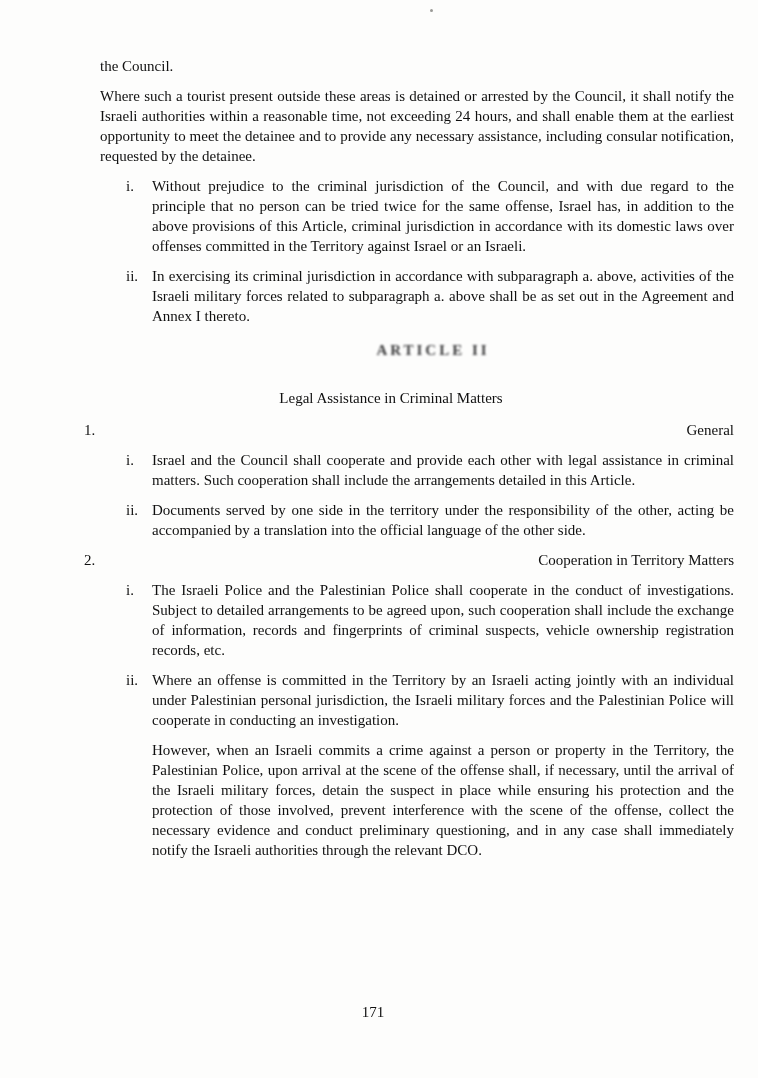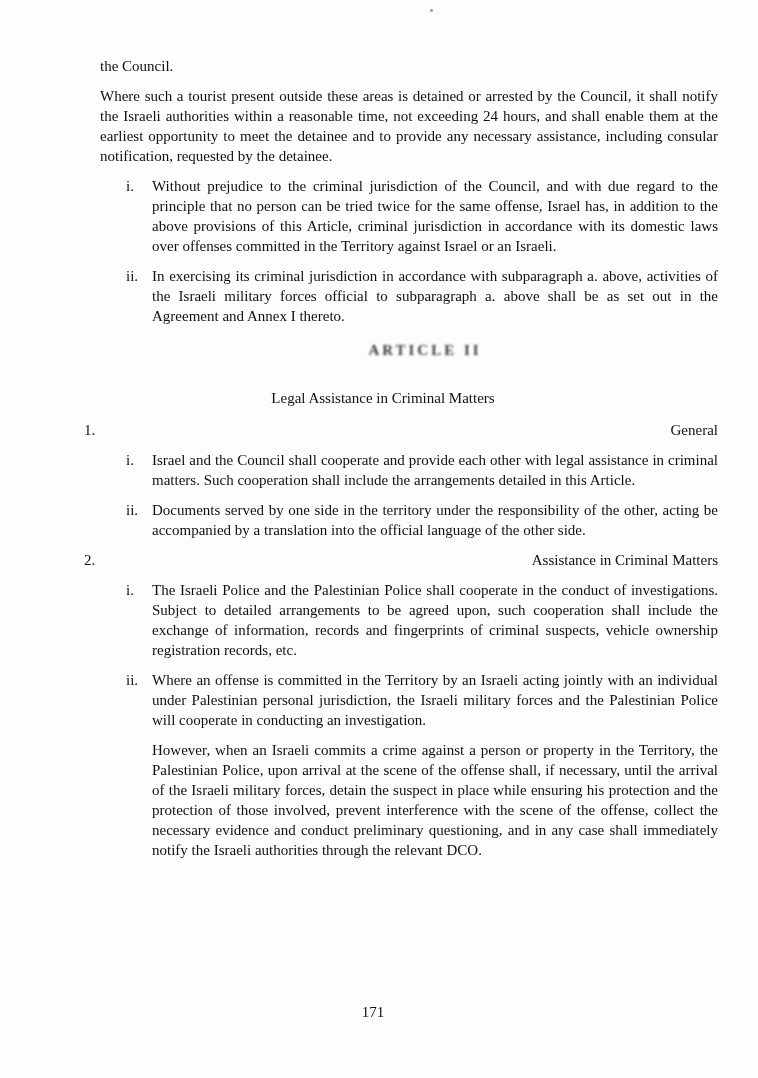--- a/index.html
+++ b/index.html
@@ -9,21 +9,21 @@
     height: 1078px;
     background: #fcfcfa;
     font-family: "Liberation Serif", serif;
     color: #101010;
     overflow: hidden;
   }
   .page {
     position: relative;
     width: 758px;
     height: 1078px;
-    padding: 56px 40px 0 100px;
+    padding: 56px 24px 0 100px;
     background: #fdfdfc;
   }
   .speck {
     position: absolute;
     top: 9px; left: 430px;
     width: 3px; height: 3px;
     border-radius: 50%;
     background: #9a9a96;
   }
   .frag, .para, .li, .art-heading, .art-title, .cont {
@@ -76,21 +76,21 @@
 
   <p class="para">Where such a tourist present outside these areas is detained or arrested by the Council, it shall notify the Israeli authorities within a reasonable time, not exceeding 24 hours, and shall enable them at the earliest opportunity to meet the detainee and to provide any necessary assistance, including consular notification, requested by the detainee.</p>
 
   <div class="li l1">
     <span class="lbl">i.</span>
     <span class="txt">Without prejudice to the criminal jurisdiction of the Council, and with due regard to the principle that no person can be tried twice for the same offense, Israel has, in addition to the above provisions of this Article, criminal jurisdiction in accordance with its domestic laws over offenses committed in the Territory against Israel or an Israeli.</span>
   </div>
 
   <div class="li l1">
     <span class="lbl">ii.</span>
-    <span class="txt">In exercising its criminal jurisdiction in accordance with subparagraph a. above, activities of the Israeli military forces official to subparagraph a. above shall be as set out in the Agreement and Annex I thereto.</span>
+    <span class="txt">In exercising its criminal jurisdiction in accordance with subparagraph a. above, activities of the Israeli military forces related to subparagraph a. above shall be as set out in the Agreement and Annex I thereto.</span>
   </div>
 
   <div class="art-heading centered">ARTICLE II</div>
 
   <div class="art-title centered">Legal Assistance in Criminal Matters</div>
 
   <div class="li sec">
     <span class="lbl">1.</span>
     <span class="txt">General</span>
   </div>
@@ -100,21 +100,21 @@
     <span class="txt">Israel and the Council shall cooperate and provide each other with legal assistance in criminal matters. Such cooperation shall include the arrangements detailed in this Article.</span>
   </div>
 
   <div class="li l1">
     <span class="lbl">ii.</span>
     <span class="txt">Documents served by one side in the territory under the responsibility of the other, acting be accompanied by a translation into the official language of the other side.</span>
   </div>
 
   <div class="li sec">
     <span class="lbl">2.</span>
-    <span class="txt">Assistance in Criminal Matters</span>
+    <span class="txt">Cooperation in Territory Matters</span>
   </div>
 
   <div class="li l1">
     <span class="lbl">i.</span>
     <span class="txt">The Israeli Police and the Palestinian Police shall cooperate in the conduct of investigations. Subject to detailed arrangements to be agreed upon, such cooperation shall include the exchange of information, records and fingerprints of criminal suspects, vehicle ownership registration records, etc.</span>
   </div>
 
   <div class="li l1">
     <span class="lbl">ii.</span>
     <span class="txt">Where an offense is committed in the Territory by an Israeli acting jointly with an individual under Palestinian personal jurisdiction, the Israeli military forces and the Palestinian Police will cooperate in conducting an investigation.</span>

